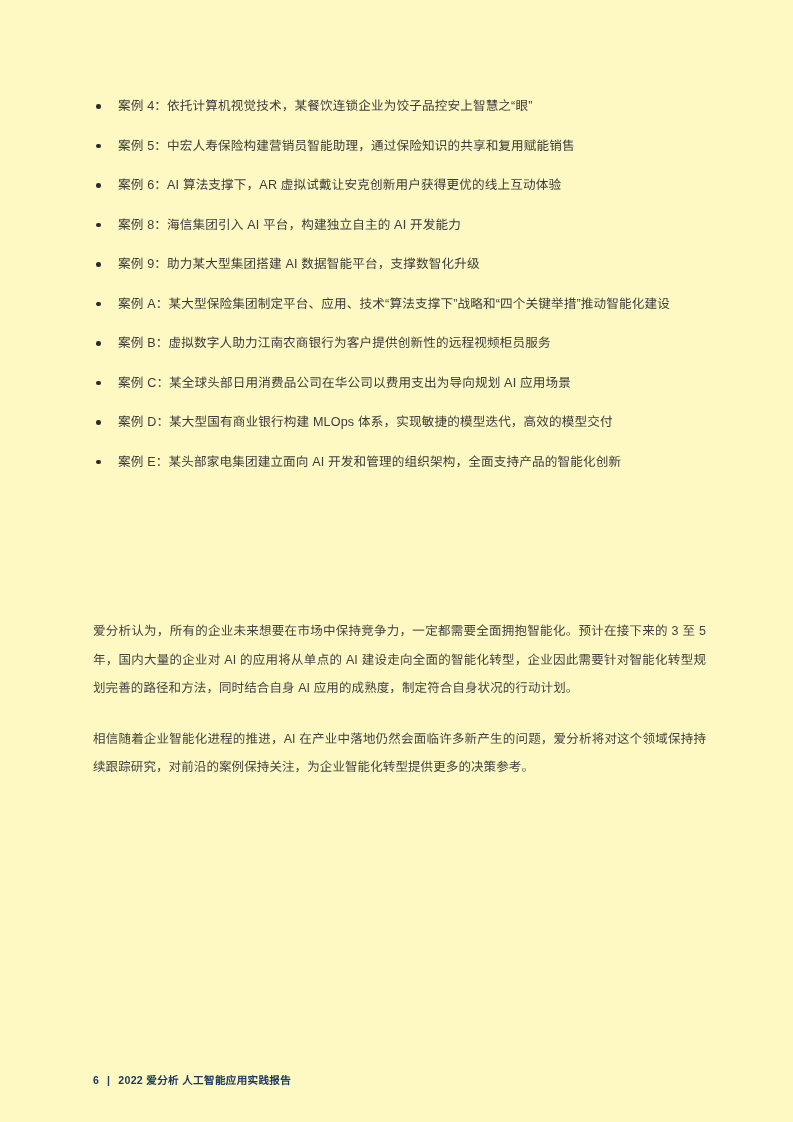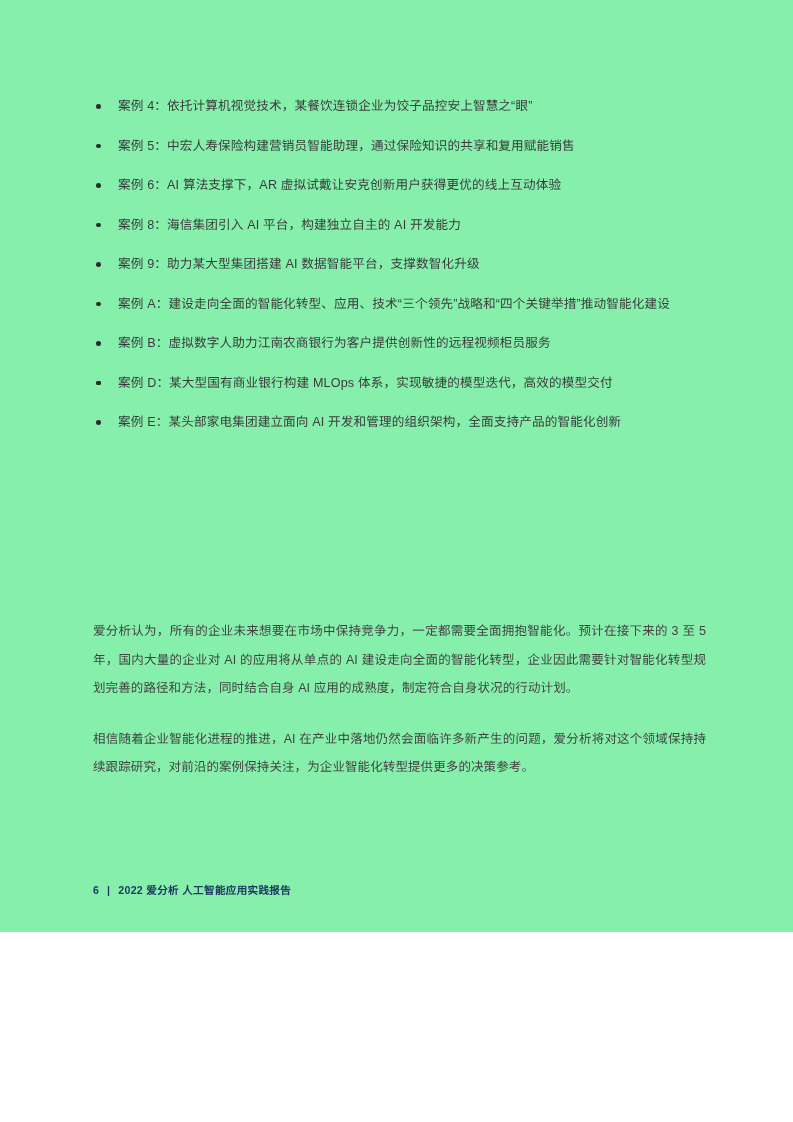--- a/index.html
+++ b/index.html
@@ -9,22 +9,22 @@
     background: #ffffff;
   }
   body {
     font-family: "Liberation Sans", "DejaVu Sans", sans-serif;
     -webkit-font-smoothing: antialiased;
   }
 
   .page {
     position: relative;
     width: 793px;
-    height: 932px;
-    background: #86efac;
+    height: 1122px;
+    background: #fef9c3;
     overflow: hidden;
     box-sizing: border-box;
   }
 
   
   .case-list {
     position: absolute;
     left: 93px;
     top: 96px;
     width: 615px;
@@ -123,28 +123,29 @@
     <li class="case-item">
       <span class="case-bullet"></span>
       <span>案例 8：海信集团引入 AI 平台，构建独立自主的 AI 开发能力</span>
     </li>
     <li class="case-item">
       <span class="case-bullet"></span>
       <span>案例 9：助力某大型集团搭建 AI 数据智能平台，支撑数智化升级</span>
     </li>
     <li class="case-item">
       <span class="case-bullet"></span>
-      <span>案例 A：建设走向全面的智能化转型、应用、技术“三个领先”战略和“四个关键举措”推动智能化建设</span>
+      <span>案例 A：某大型保险集团制定平台、应用、技术“算法支撑下”战略和“四个关键举措”推动智能化建设</span>
     </li>
     <li class="case-item">
       <span class="case-bullet"></span>
       <span>案例 B：虚拟数字人助力江南农商银行为客户提供创新性的远程视频柜员服务</span>
     </li>
     <li class="case-item">
       <span class="case-bullet"></span>
+      <span>案例 C：某全球头部日用消费品公司在华公司以费用支出为导向规划 AI 应用场景</span>
     </li>
     <li class="case-item">
       <span class="case-bullet"></span>
       <span>案例 D：某大型国有商业银行构建 MLOps 体系，实现敏捷的模型迭代，高效的模型交付</span>
     </li>
     <li class="case-item">
       <span class="case-bullet"></span>
       <span>案例 E：某头部家电集团建立面向 AI 开发和管理的组织架构，全面支持产品的智能化创新</span>
     </li>
   </ul>

